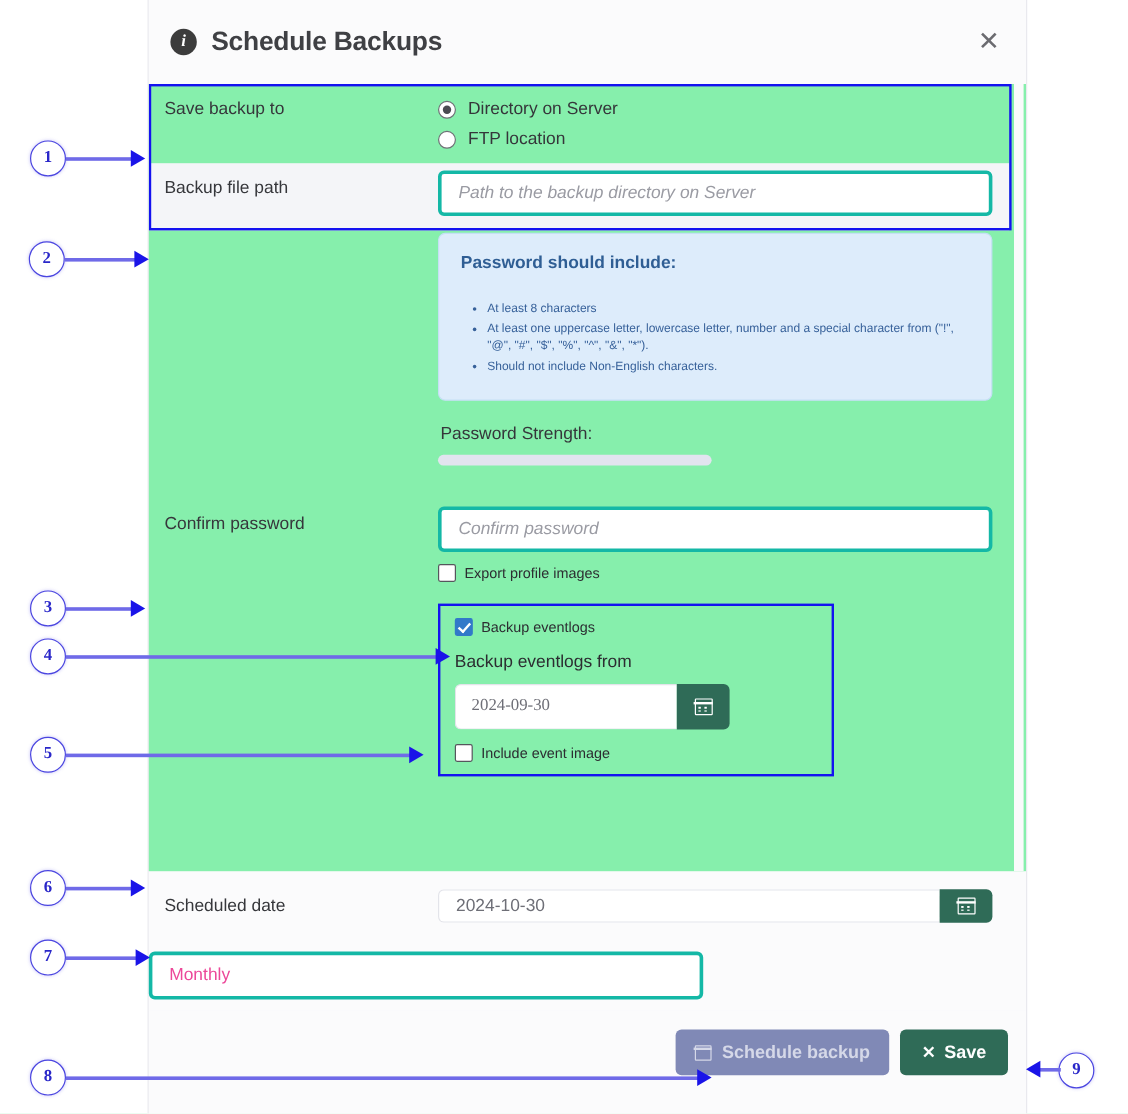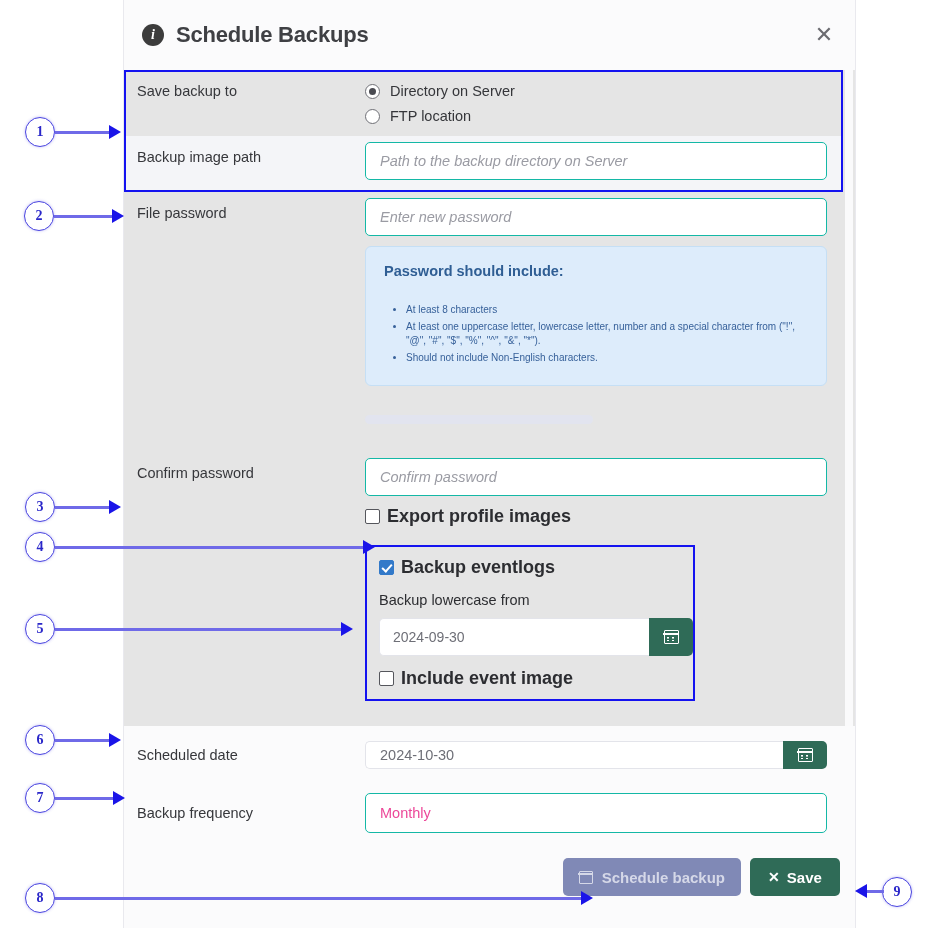--- a/index.html
+++ b/index.html
@@ -49,21 +49,21 @@
     color: #6b6b70; font-size: 22px; font-weight: 300;
     display: flex; align-items: center; justify-content: center;
     cursor: pointer;
   }
 
   
   .dlg-body {
     flex: 1 1 auto;
     position: relative;
     overflow: hidden;
-    background: #e5e5e5;
+    background: #86efac;
   }
   .scroll-inner {
     position: absolute; inset: 0;
     padding: 0 14px 0 0;
   }
   .scrollbar-track {
     position: absolute; right: 2px; top: 0; bottom: 0;
     width: 8px; background: #fafafb;
   }
 
@@ -76,21 +76,21 @@
     flex: 0 0 241px;
     font-size: 14.5px; color: #36373b;
     padding: 12px 0 12px 13px;
     line-height: 1.3;
   }
   .fld { flex: 1 1 auto; padding: 6px 0; }
 
   .txtinput {
     width: 462px; height: 38px;
     background: #ffffff;
-    border: 1px solid #14b8a6;
+    border: 3px solid #14b8a6;
     border-radius: 5px;
     display: flex; align-items: center;
     padding: 0 14px;
     font-size: 14.5px;
   }
   .ph { color: #9a9ba3; font-style: italic; }
   .val { color: #ec4899; }
 
   
   .hl-box1 {
@@ -148,32 +148,32 @@
   }
   .cbox.on {
     background: #3279c9; border-color: #3279c9;
   }
   .cbox.on::after {
     content: ""; position: absolute; left: 4px; top: 0.5px;
     width: 4px; height: 8px;
     border: solid #fff; border-width: 0 2px 2px 0;
     transform: rotate(42deg);
   }
-  .cb-txt { font-size: 18px; color: #2c2d31; font-weight: bold; }
+  .cb-txt { font-size: 12px; color: #2c2d31; }
 
   
   .evt-wrap { position: relative; width: 330px; border-radius: 26px; }
   .hl-box5 {
     position: absolute; left: 0; top: 0; right: 0; bottom: 0;
     border: 2px solid #1412f0; pointer-events: none; z-index: 4;
   }
   .evt-inner { padding: 12px 14px 12px 14px; }
   .evt-sub { font-size: 14.5px; color: #2c2d31; margin: 14px 0 10px 0; }
   .datefield {
-    display: flex; width: 314px; height: 38px; margin-bottom: 12px;
+    display: flex; width: 229px; height: 38px; margin-bottom: 12px; font-family: Liberation Serif, serif;
   }
   .datefield .dtxt {
     flex: 1 1 auto; background: #fff; border: 1px solid #e3e4ea;
     border-right: none; border-radius: 5px 0 0 5px;
     display: flex; align-items: center; padding: 0 13px;
     font-size: 14px; color: #6e6f77;
   }
   .cal-btn {
     width: 44px; background: #2f6b57; border-radius: 0 5px 5px 0;
     display: flex; align-items: center; justify-content: center;
@@ -284,55 +284,48 @@
                 <span class="radio-txt">Directory on Server</span>
               </div>
               <div class="radio-line">
                 <span class="radio"></span>
                 <span class="radio-txt">FTP location</span>
               </div>
             </div>
           </div>
 
           <div class="row row-path">
-            <div class="lbl">Backup image path</div>
+            <div class="lbl">Backup file path</div>
             <div class="fld">
               <div class="txtinput">
                 <span class="ph">Path to the backup directory on Server</span>
               </div>
             </div>
           </div>
         </div>
 
-        <div class="row" style="min-height:52px">
-          <div class="lbl">File password</div>
-          <div class="fld">
-            <div class="txtinput">
-              <span class="ph">Enter new password</span>
-            </div>
-          </div>
-        </div>
 
         <div class="row" style="min-height:0">
           <div class="lbl" style="padding:0"></div>
           <div class="fld" style="padding-top:2px">
             <div class="hintbox">
               <div class="hint-title">Password should include:</div>
               <ul>
                 <li>At least 8 characters</li>
                 <li>At least one uppercase letter, lowercase letter, number and a special character from ("!", "@", "#", "$", "%", "^", "&amp;", "*").</li>
                 <li>Should not include Non-English characters.</li>
               </ul>
             </div>
           </div>
         </div>
 
         <div class="row" style="min-height:0">
           <div class="lbl" style="padding:0"></div>
           <div class="fld" style="padding-top:14px">
+            <div class="pwstrength-lbl">Password Strength:</div>
             <div class="pwbar"></div>
           </div>
         </div>
 
         <div class="row" style="min-height:52px;margin-top:22px">
           <div class="lbl">Confirm password</div>
           <div class="fld">
             <div class="txtinput">
               <span class="ph">Confirm password</span>
             </div>
@@ -352,21 +345,21 @@
         <div class="row" style="min-height:0">
           <div class="lbl" style="padding:0"></div>
           <div class="fld" style="padding-top:12px">
             <div class="evt-wrap">
               <div class="hl-box5"></div>
               <div class="evt-inner">
                 <div class="cbrow">
                   <span class="cbox on"></span>
                   <span class="cb-txt">Backup eventlogs</span>
                 </div>
-                <div class="evt-sub">Backup lowercase from</div>
+                <div class="evt-sub">Backup eventlogs from</div>
                 <div class="datefield">
                   <div class="dtxt">2024-09-30</div>
                   <div class="cal-btn">
                     <span class="cal-glyph"></span>
                   </div>
                 </div>
                 <div class="cbrow">
                   <span class="cbox"></span>
                   <span class="cb-txt">Include event image</span>
                 </div>
@@ -384,21 +377,20 @@
         <div class="fld">
           <div class="bigdate">
             <div class="dtxt">2024-10-30</div>
             <div class="cal-btn">
               <span class="cal-glyph"></span>
             </div>
           </div>
         </div>
       </div>
       <div class="row-freq">
-        <div class="lbl">Backup frequency</div>
         <div class="fld">
           <div class="txtinput" style="height:40px">
             <span class="val">Monthly</span>
           </div>
         </div>
       </div>
     </div>
 
     <div class="dlg-footer">
       <div class="btn btn-schedule">

